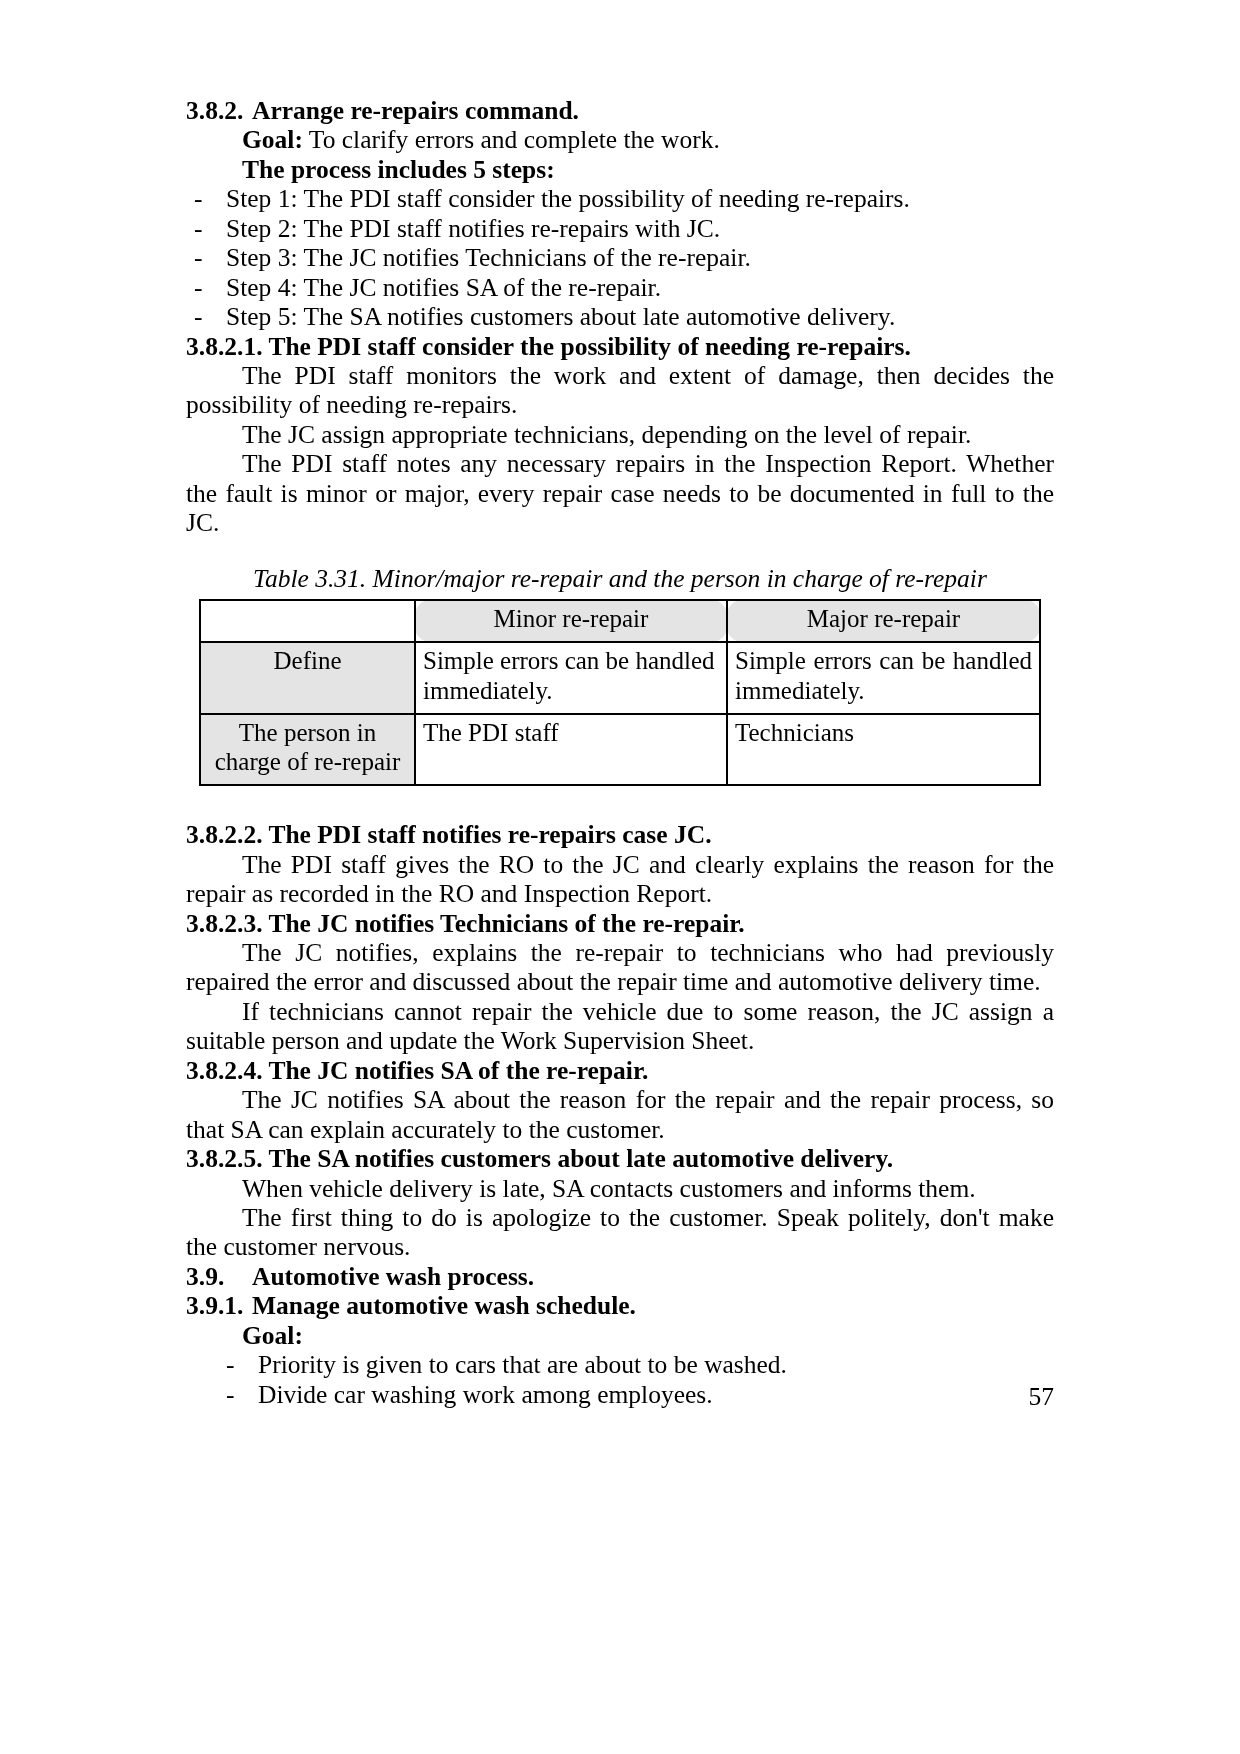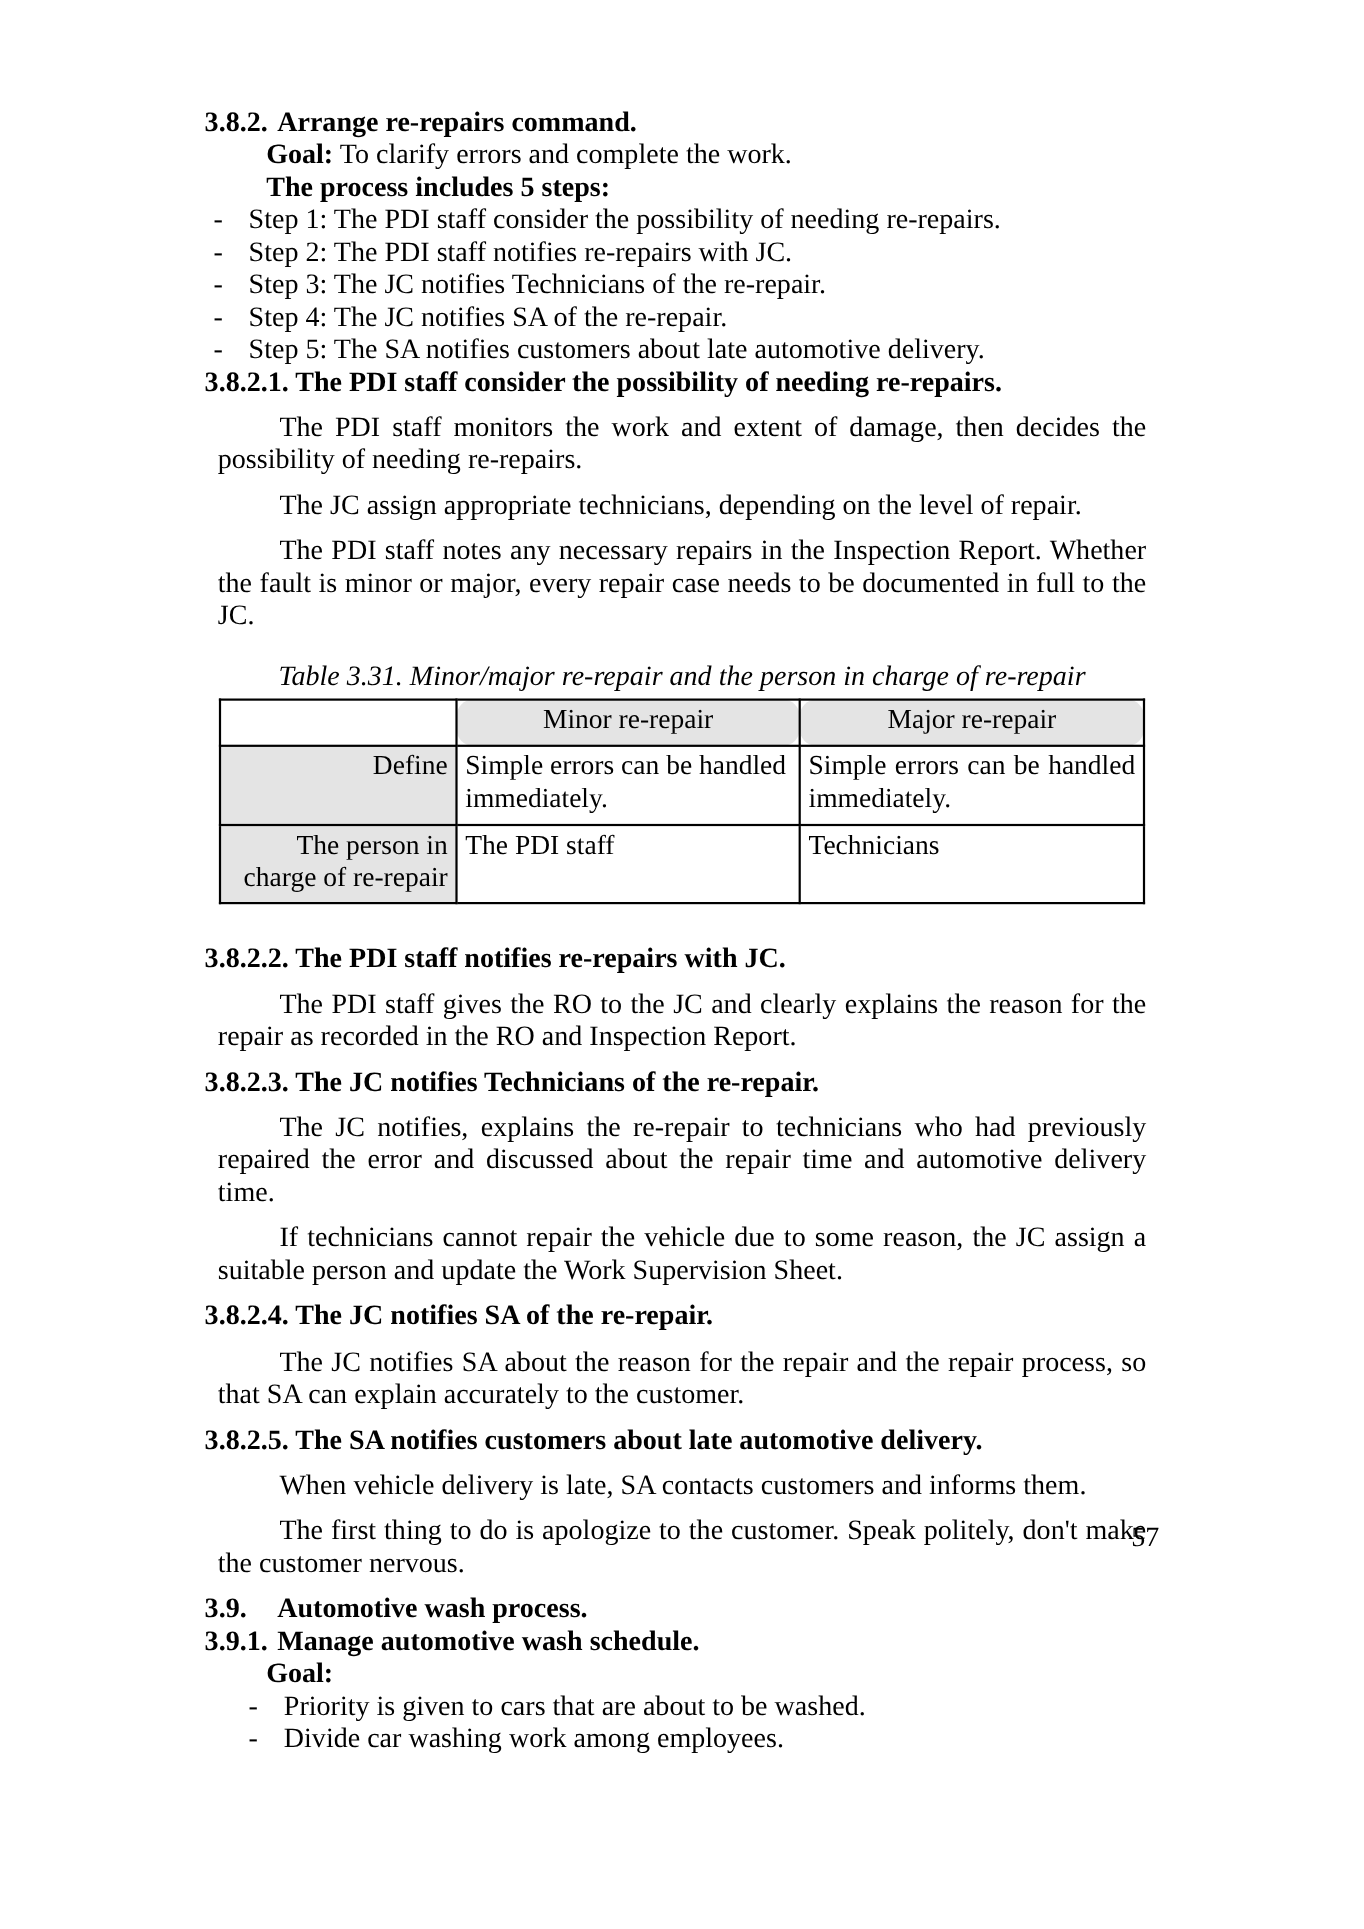--- a/index.html
+++ b/index.html
@@ -38,21 +38,21 @@
     display: inline-block;
     min-width: 66px;
   }
   .h-sub {
     font-weight: bold;
     margin: 0;
   }
 
   
   .para {
-    margin: 12px;
+    margin: 0;
     text-align: justify;
     text-indent: 56px;
     hyphens: none;
   }
   .para.last-line-left {
     text-align-last: left;
   }
   .indent-line {
     margin: 0;
     padding-left: 56px;
@@ -114,21 +114,21 @@
   td.hdr {
     background: #e4e4e4;
     text-align: center;
     vertical-align: middle;
     padding-top: 2px;
     padding-bottom: 4px;
     border-radius: 15px;
   }
   td.rowhdr {
     background: #e4e4e4;
-    text-align: right;
+    text-align: center;
     vertical-align: top;
     padding-top: 3px;
   }
   td.cell {
     background: #ffffff;
     text-align: left;
   }
   td.cell.justify {
     text-align: justify;
     text-align-last: left;
@@ -218,21 +218,21 @@
         <tr>
           <td class="rowhdr cell-pad-3">The person in charge of re-repair</td>
           <td class="cell cell-pad-3">The PDI staff</td>
           <td class="cell cell-pad-3">Technicians</td>
         </tr>
       </tbody>
     </table>
 
     <div class="gap-after-table"></div>
 
-    <p class="h-sub">3.8.2.2. The PDI staff notifies re-repairs with JC.</p>
+    <p class="h-sub">3.8.2.2. The PDI staff notifies re-repairs case JC.</p>
     <p class="para last-line-left">The PDI staff gives the RO to the JC and clearly explains the reason for the repair as recorded in the RO and Inspection Report.</p>
 
     <p class="h-sub">3.8.2.3. The JC notifies Technicians of the re-repair.</p>
     <p class="para last-line-left">The JC notifies, explains the re-repair to technicians who had previously repaired the error and discussed about the repair time and automotive delivery time.</p>
     <p class="para last-line-left">If technicians cannot repair the vehicle due to some reason, the JC assign a suitable person and update the Work Supervision Sheet.</p>
 
     <p class="h-sub">3.8.2.4. The JC notifies SA of the re-repair.</p>
     <p class="para last-line-left">The JC notifies SA about the reason for the repair and the repair process, so that SA can explain accurately to the customer.</p>
 
     <p class="h-sub">3.8.2.5. The SA notifies customers about late automotive delivery.</p>

